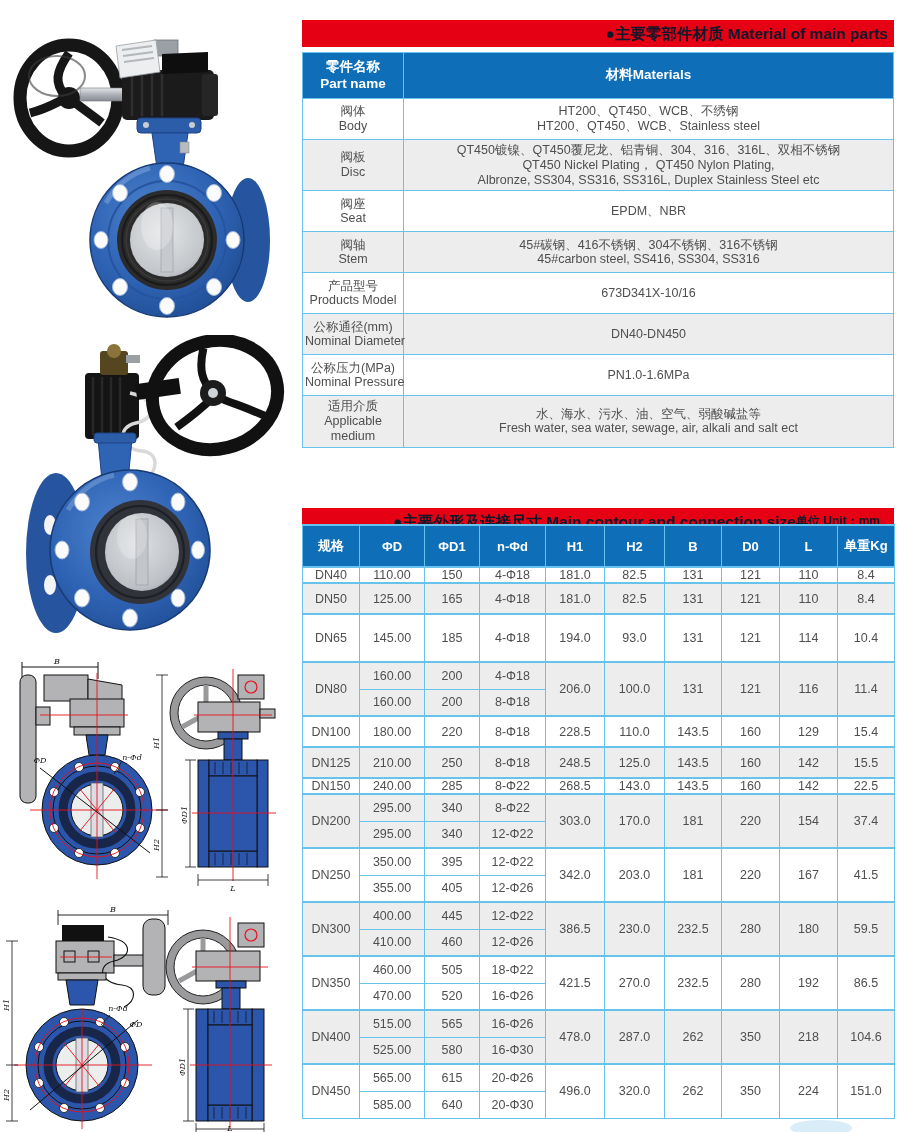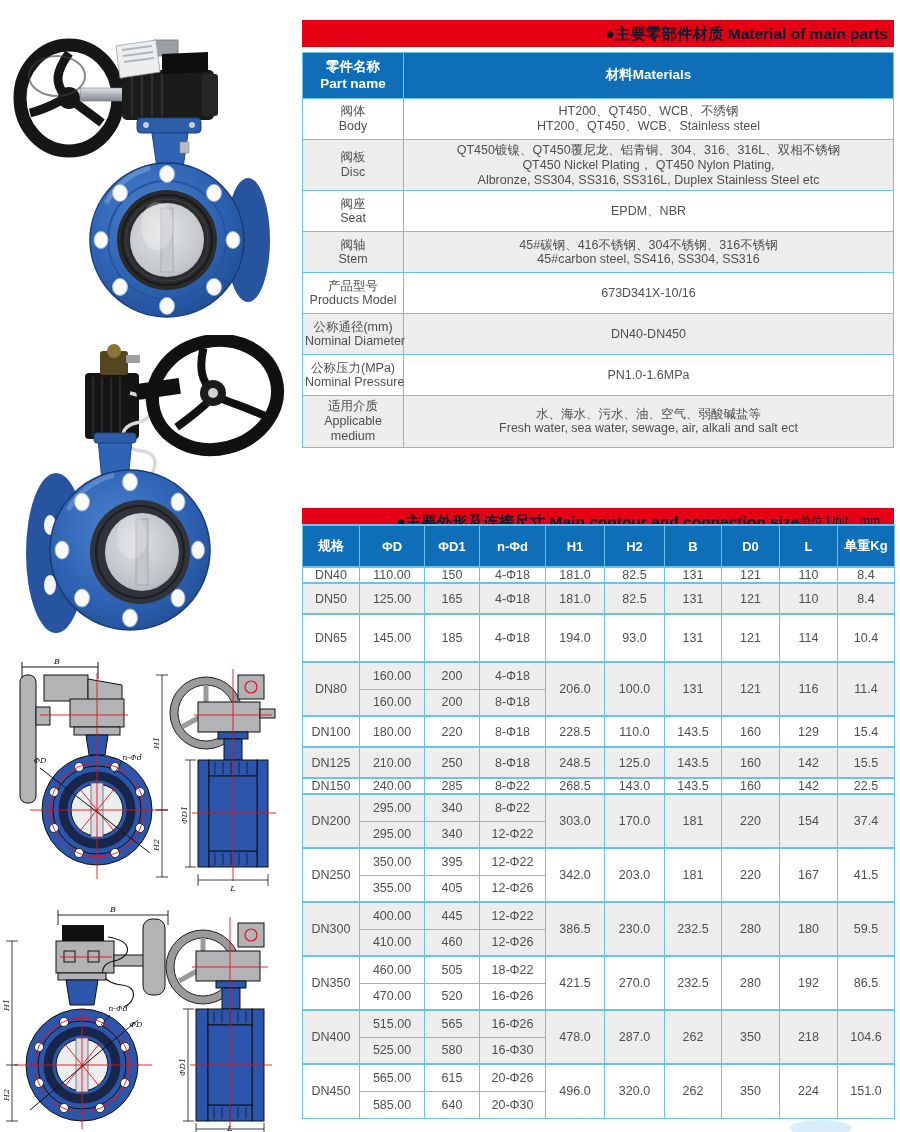--- a/index.html
+++ b/index.html
@@ -6,21 +6,21 @@
   body{width:900px;height:1132px;background:#fff;font-family:"Liberation Sans","DejaVu Sans",sans-serif;}
   .page{position:relative;width:900px;height:1132px;overflow:hidden;background:#fff;}
   .left-col{position:absolute;left:0;top:0;width:300px;height:1132px;}
   .left-col svg{position:absolute;}
   .right-col{position:absolute;left:302px;top:0;width:592px;}
 
   .redbar{position:absolute;left:0;width:592px;height:27px;background:#e60014;color:#0f172a;
           font-size:15.5px;font-weight:bold;line-height:27px;padding:6px;box-sizing:border-box;
           display:flex;justify-content:flex-end;align-items:center;}
   .redbar .t{padding-left:6px;white-space:nowrap;}
-  .redbar .unit{font-size:12px;font-weight:normal;padding-right:8px;white-space:nowrap;}
+  .redbar .unit{font-size:12px;font-weight:bold;padding-right:8px;white-space:nowrap;}
   #bar1{top:20px;}
   #bar2{top:492px;margin-top:16px;}
 
   table{border-collapse:collapse;table-layout:fixed;position:absolute;left:0;}
   #matTable{top:52px;width:592px;}
   #dimTable{top:524px;width:592px;}
 
   th,td{border:1px solid #67c3ec;box-sizing:border-box;}
   th{background:#0e6eb8;color:#fff;text-align:center;vertical-align:middle;}
   td{text-align:center;vertical-align:middle;color:#4f4f4f;background:#fff;}

